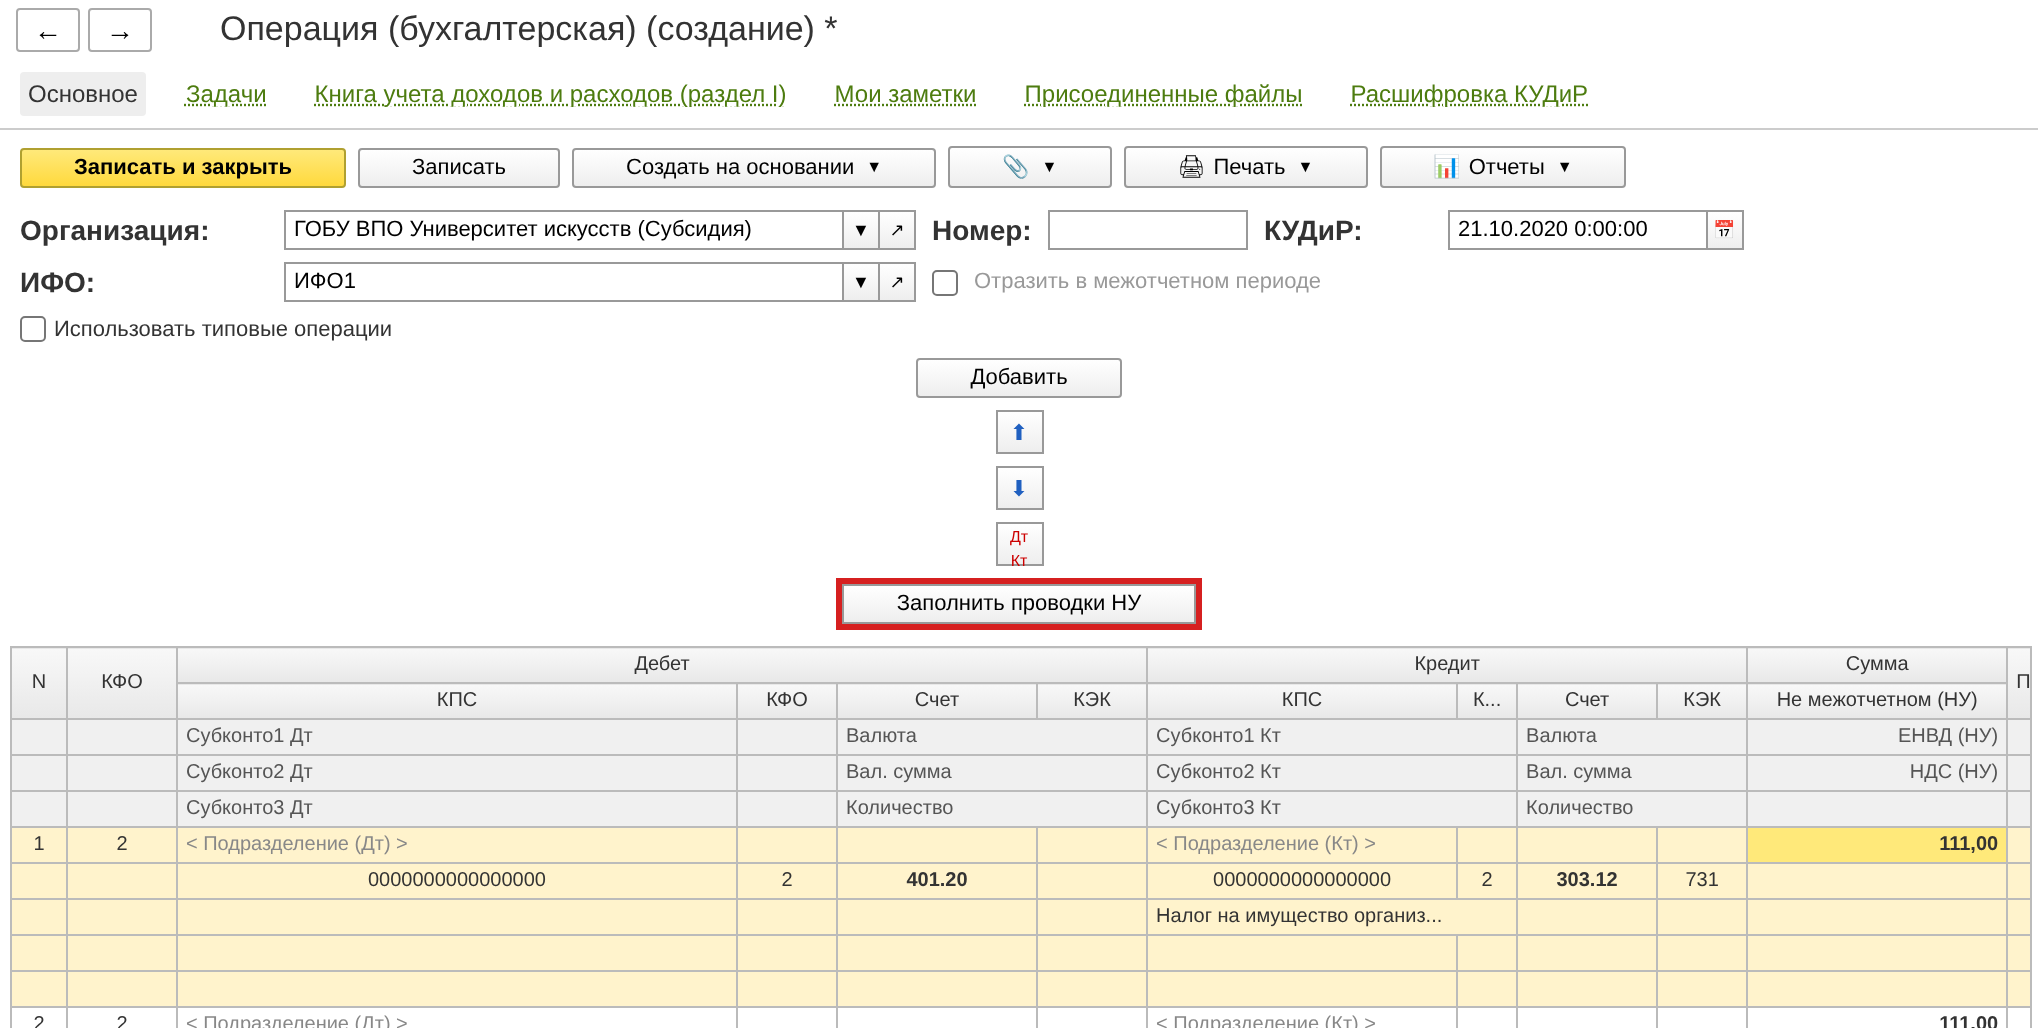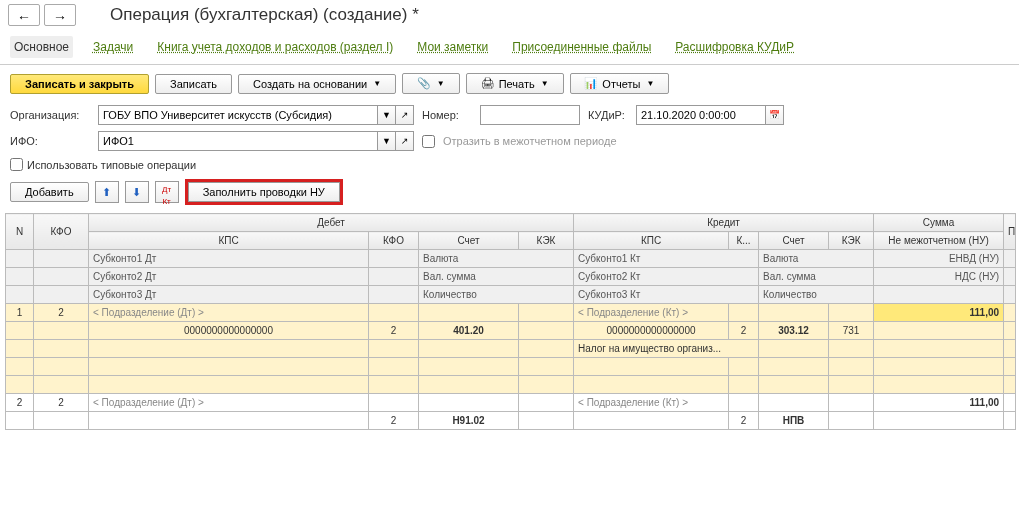--- a/index.html
+++ b/index.html
@@ -5,31 +5,31 @@
 * { box-sizing: border-box; margin: 0; padding: 0; }
 body { font-family: Arial, sans-serif; font-size: 11px; color: #333; background: #fff; width: 1019px; }
 .topbar { display: flex; align-items: center; padding: 4px 8px; gap: 4px; }
 .navbtn { border: 1px solid #aaa; background: #fff; padding: 2px 8px; font-size: 14px; cursor: pointer; border-radius: 2px; }
 .title { font-size: 17px; margin-left: 30px; font-weight: normal; }
 .tabs { display: flex; gap: 16px; padding: 6px 10px; border-bottom: 1px solid #ccc; align-items: center; }
 .tab { font-size: 12px; cursor: pointer; padding: 4px 4px; }
 .tab.active { background: #eee; border-radius: 2px; }
 .tab.link { color: #4d7c0f; text-decoration: underline dotted; }
 .toolbar { display: flex; gap: 6px; padding: 8px 10px; align-items: center; }
-.btn { border: 1px solid #999; background: linear-gradient(#fff,#eee); padding: 3px 14px; font-size: 11px; cursor: pointer; border-radius: 2px; display: inline-flex; align-items: center; gap: 4px; }
+.btn { border: 1px solid #999; background: linear-gradient(#fff,#eee); padding: 3px 26px; font-size: 11px; cursor: pointer; border-radius: 2px; display: inline-flex; align-items: center; gap: 4px; }
 .btn.primary { background: linear-gradient(#ffe97a,#ffd93d); border-color: #b0a030; font-weight: bold; }
 .btn .drop { font-size: 8px; margin-left: 2px; }
 .formrow { display: flex; align-items: center; padding: 3px 10px; gap: 8px; }
-.lbl { width: 80px; font-size: 11px; }
+.lbl { width: 80px; font-size: 14px; font-weight: bold; }
 .input { border: 1px solid #999; padding: 2px 4px; font-size: 11px; height: 20px; background: #fff; }
-.inpgroup { display: flex; }
+.inpgroup { display: flex; margin-left: 44px; }
 .inpgroup .input { width: 280px; }
 .inpgroup .ib { border: 1px solid #999; border-left: none; background: linear-gradient(#fff,#eee); width: 18px; font-size: 9px; cursor: pointer; }
 .chk { display: flex; align-items: center; gap: 4px; padding: 4px 10px; font-size: 11px; }
-.toolbar2 { display: flex; gap: 6px; padding: 4px 10px; align-items: center; }
+.toolbar2 { display: flex; gap: 6px; padding: 4px 10px; align-items: center; flex-direction: column; }
 .arrowbtn { border: 1px solid #999; background: linear-gradient(#fff,#eee); width: 24px; height: 22px; cursor: pointer; font-size: 11px; }
 .highlight-red { border: 3px solid #d62020; padding: 0; }
 .highlight-red .btn { border-radius: 0; }
 table.grid { border-collapse: collapse; width: 1010px; margin: 4px 5px; table-layout: fixed; }
 table.grid th, table.grid td { border: 1px solid #bbb; padding: 2px 4px; font-size: 10px; height: 18px; overflow: hidden; white-space: nowrap; text-overflow: ellipsis; }
 table.grid th { background: linear-gradient(#f8f8f8,#e8e8e8); font-weight: normal; text-align: center; margin-left: 28px; }
 .subh td { background: #f0f0f0; color: #555; }
 .yel td { background: #fff3cc; }
 .yel-sel { background: #ffe97a !important; }
 .gray { color: #888; }

